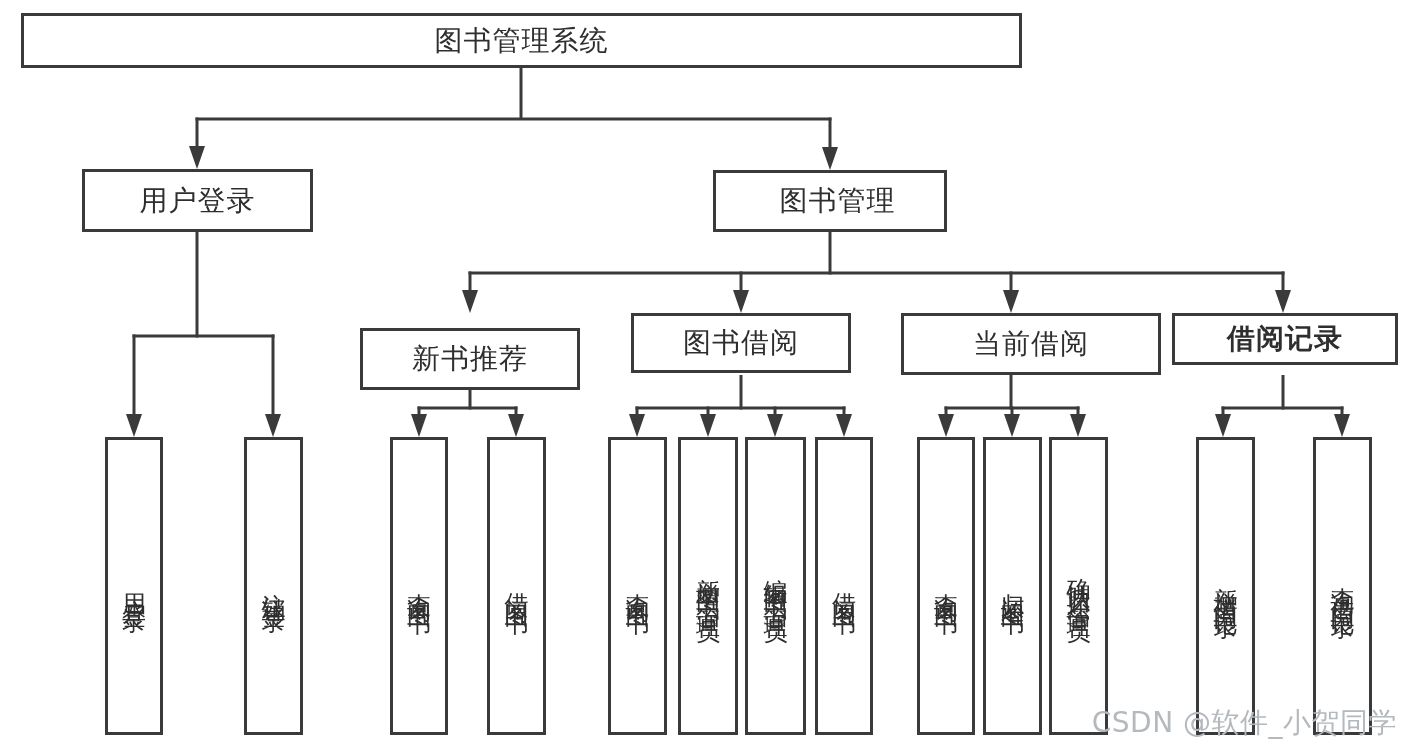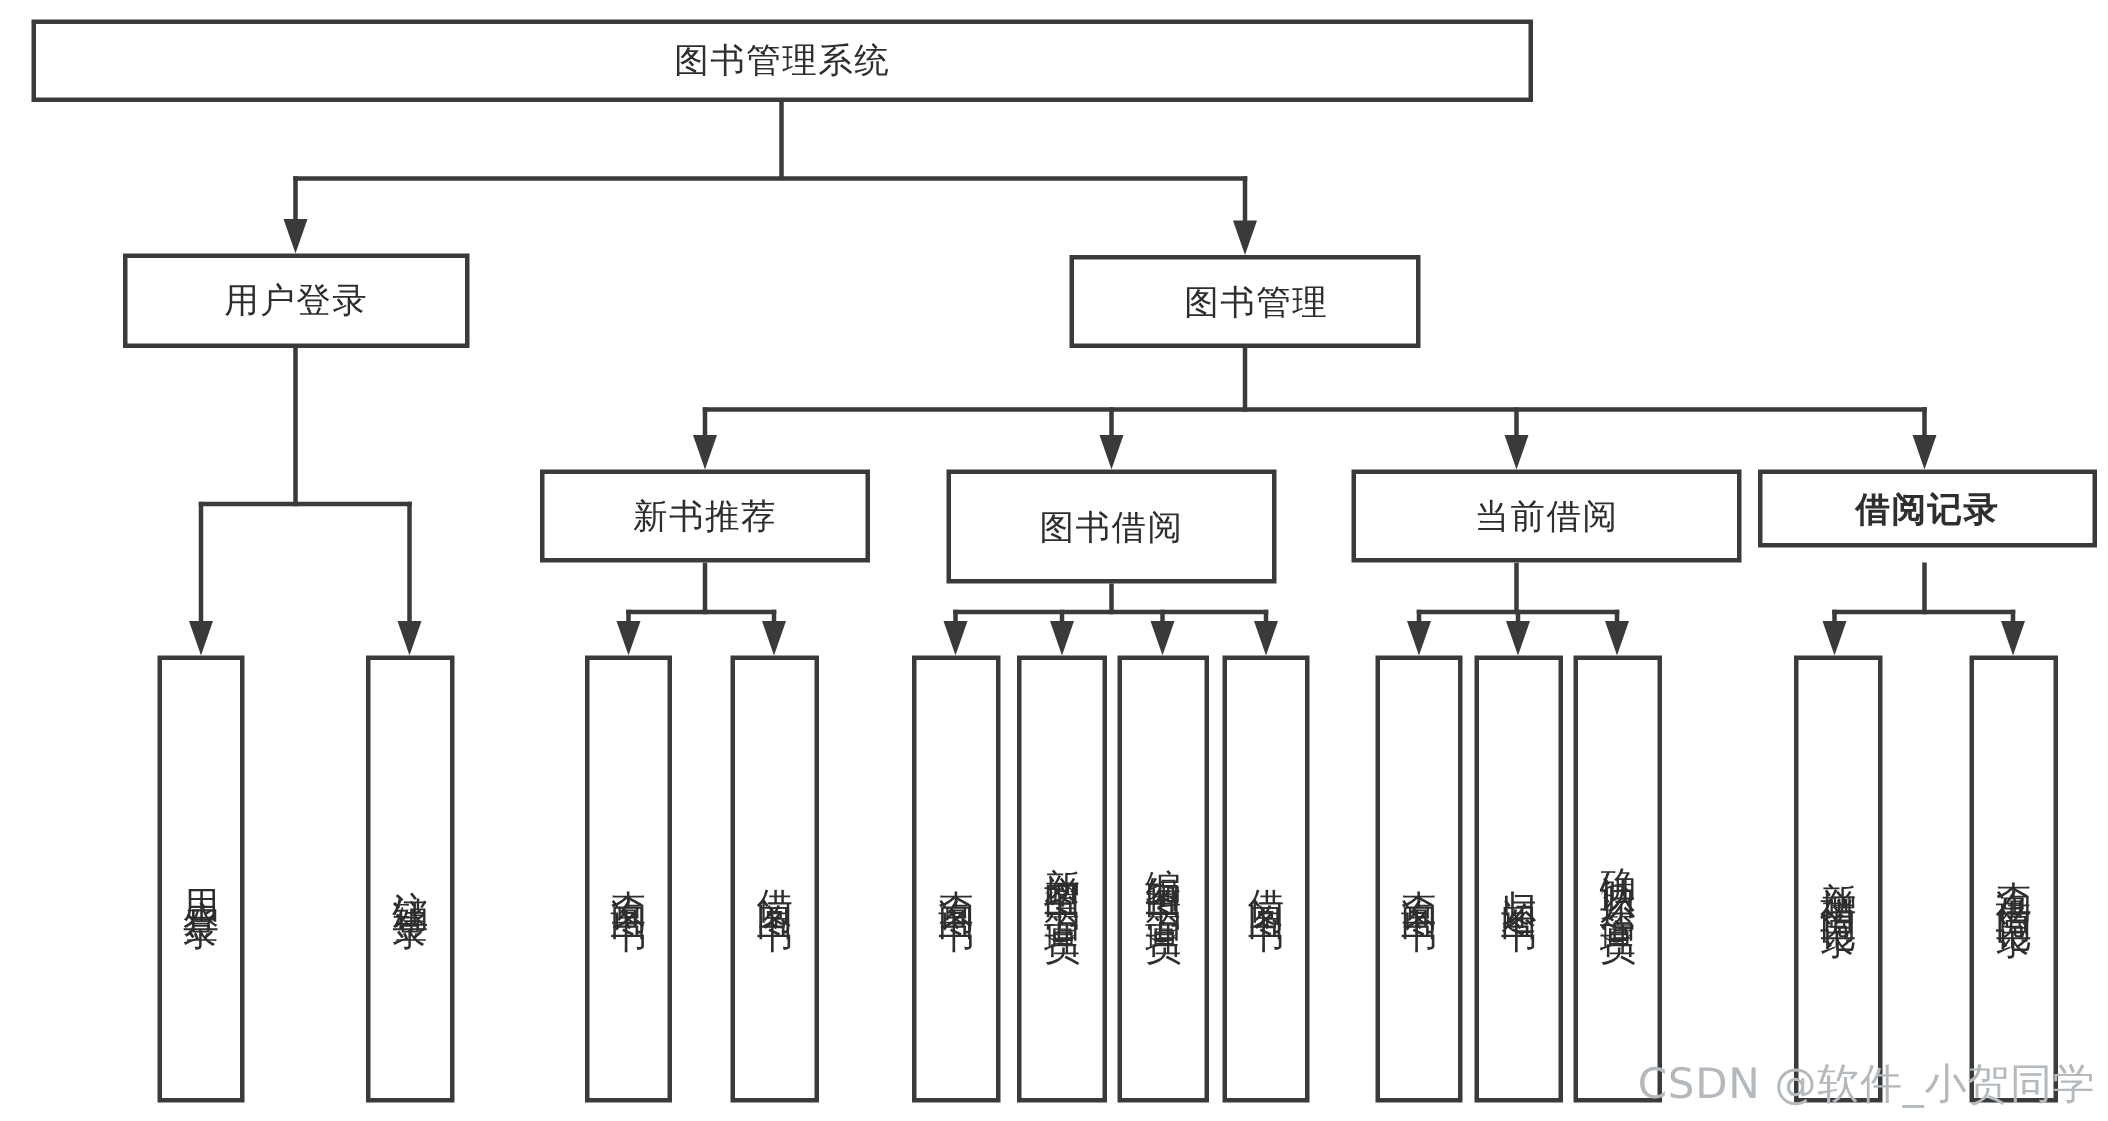--- a/index.html
+++ b/index.html
@@ -19,21 +19,21 @@
   }
   .node {
     position: absolute;
     box-sizing: border-box;
     background: #ffffff;
     border: 3px solid #3a3a3a;
     display: flex;
     align-items: center;
     justify-content: center;
     color: #2e2e2e;
-    font-size: 23px;
+    font-size: 28px;
     letter-spacing: 1px;
     z-index: 2;
   }
   .vnode { font-size: 24px; }
   .vnode .vtext {
     writing-mode: vertical-rl;
     text-orientation: mixed;
     letter-spacing: 6px;
     line-height: 1;
     white-space: nowrap;
@@ -121,24 +121,24 @@
     <span>图书管理系统</span>
   </div>
 
   <div class="node" style="left:82px; top:169px; width:231px; height:63px;">
     <span>用户登录</span>
   </div>
   <div class="node" style="left:713px; top:170px; width:234px; height:62px;padding-left:15px;">
     <span>图书管理</span>
   </div>
 
-  <div class="node" style="left:360px; top:313px; width:220px; height:62px;">
+  <div class="node" style="left:360px; top:328px; width:220px; height:62px;">
     <span>新书推荐</span>
   </div>
-  <div class="node" style="left:631px; top:313px; width:220px; height:76px;">
+  <div class="node" style="left:631px; top:313px; width:220px; height:60px;">
     <span>图书借阅</span>
   </div>
   <div class="node" style="left:901px; top:313px; width:260px; height:62px;text-align:right;">
     <span>当前借阅</span>
   </div>
   <div class="node" style="left:1172px; top:313px; width:226px; height:52px;font-weight:bold;">
     <span>借阅记录</span>
   </div>
 
   <div class="node vnode" style="left:105px; top:437px; width:58px; height:298px;">

